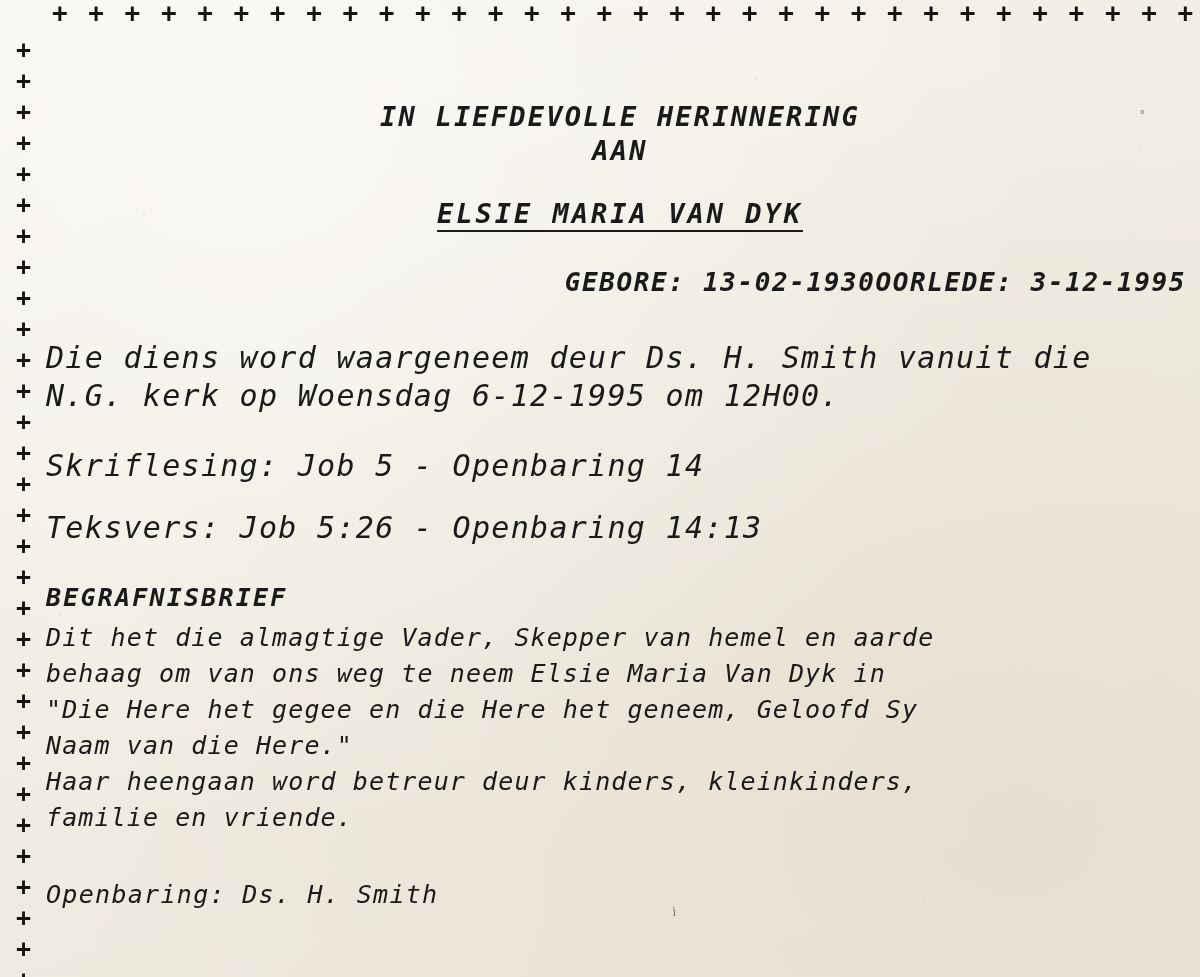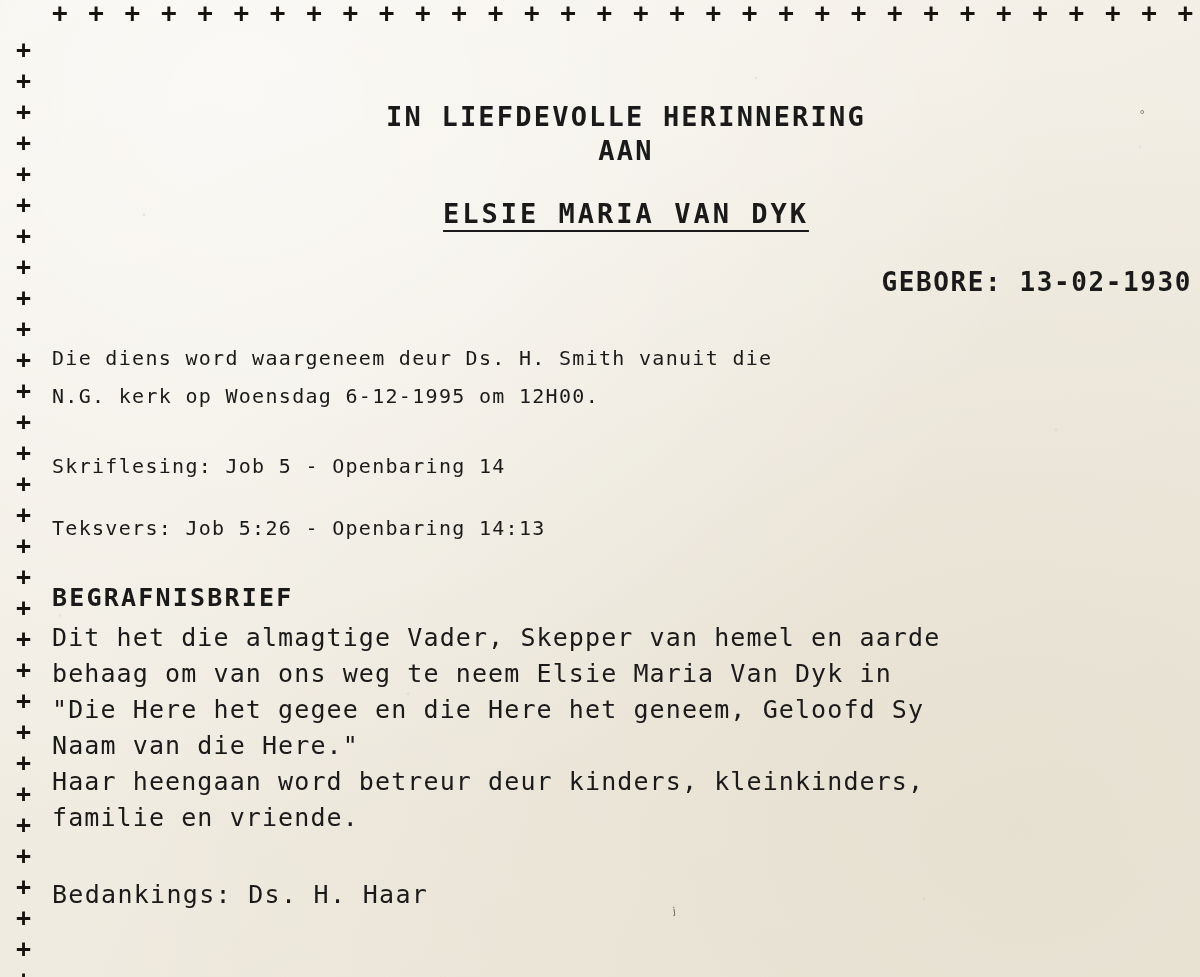--- a/index.html
+++ b/index.html
@@ -67,25 +67,26 @@
     font-size: 25px;
     font-weight: bold;
     line-height: 31px;
     color: #17140f;
     overflow: hidden;
     white-space: pre;
   }
 
   .content {
     position: absolute;
-    left: 52px;
+    left: 46px;
     top: 34px;
     width: 1148px;
     height: 943px;
     overflow: hidden;
+    font-style: italic;
   }
 
   .title-block {
     text-align: center;
     margin-top: 66px;
   }
   .title-line1 {
     font-size: 27px;
     font-weight: bold;
     letter-spacing: 2.2px;
@@ -112,21 +113,21 @@
     justify-content: flex-end;
     margin-top: 38px;
     padding: 0 8px 0 8px;
     font-size: 26px;
     font-weight: bold;
     letter-spacing: 1.6px;
   }
 
   .body-block {
     margin-top: 42px;
-    font-size: 20px;
+    font-size: 30px;
     line-height: 38px;
     letter-spacing: 1.3px;
   }
   .body-block p {
     margin: 0;
   }
   .gap-small { height: 24px; }
   .gap-med { height: 32px; }
 
   .section-heading {
@@ -213,20 +214,24 @@
     <div class="title-block">
       <div class="title-line1">IN LIEFDEVOLLE HERINNERING</div>
       <div class="title-line2">AAN</div>
       <div class="deceased-name">ELSIE MARIA  VAN DYK</div>
     </div>
 
     <div class="dates-row">
       <div>
         <span>GEBORE:</span>
         <span>13-02-1930</span>
+      </div>
+      <div>
+        <span>OORLEDE:</span>
+        <span>3-12-1995</span>
       </div>
     </div>
 
     <div class="body-block">
       <p>Die diens word waargeneem deur Ds. H. Smith vanuit die</p>
       <p>N.G. kerk op Woensdag 6-12-1995 om 12H00.</p>
       <div class="gap-med"></div>
       <p>Skriflesing: Job 5 - Openbaring 14</p>
       <div class="gap-small"></div>
       <p>Teksvers: Job 5:26 - Openbaring 14:13</p>
@@ -237,20 +242,20 @@
     <div class="letter-block">
       <p>Dit het die almagtige Vader, Skepper van hemel en aarde</p>
       <p>behaag om van ons weg te neem Elsie Maria Van Dyk in</p>
       <p>"Die Here het gegee en die Here het geneem, Geloofd Sy</p>
       <p>Naam van die Here."</p>
       <p>Haar heengaan word betreur deur kinders, kleinkinders,</p>
       <p>familie en vriende.</p>
     </div>
 
     <div class="thanks-block">
-      <p>Bedankings: Ds. H. Haar</p>
+      <p>Openbaring: Ds. H. Smith</p>
     </div>
 
   </div>
 
   <div class="stray-mark">ⱼ</div>
   <div class="stray-mark2">˚</div>
 </div>
 
 </body></html>

